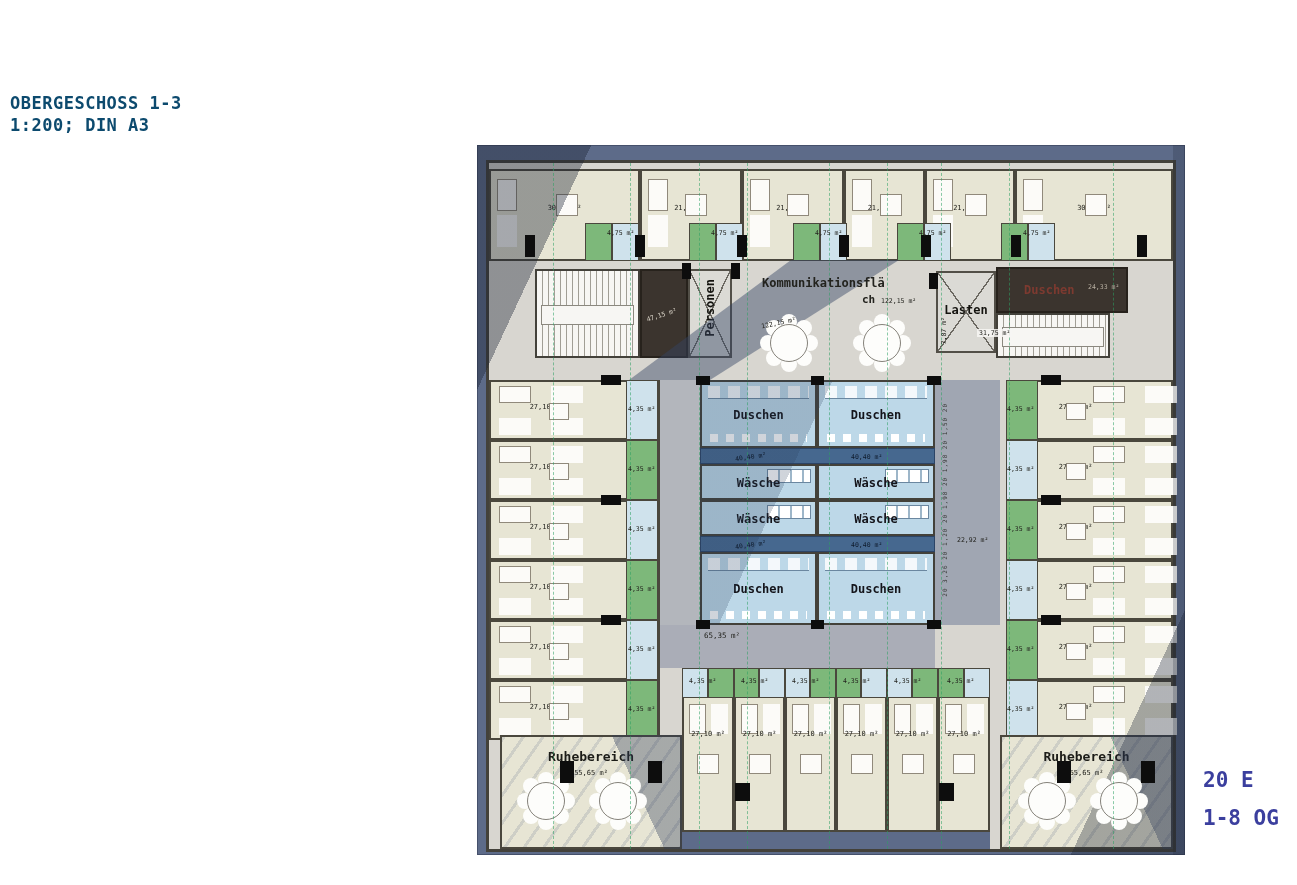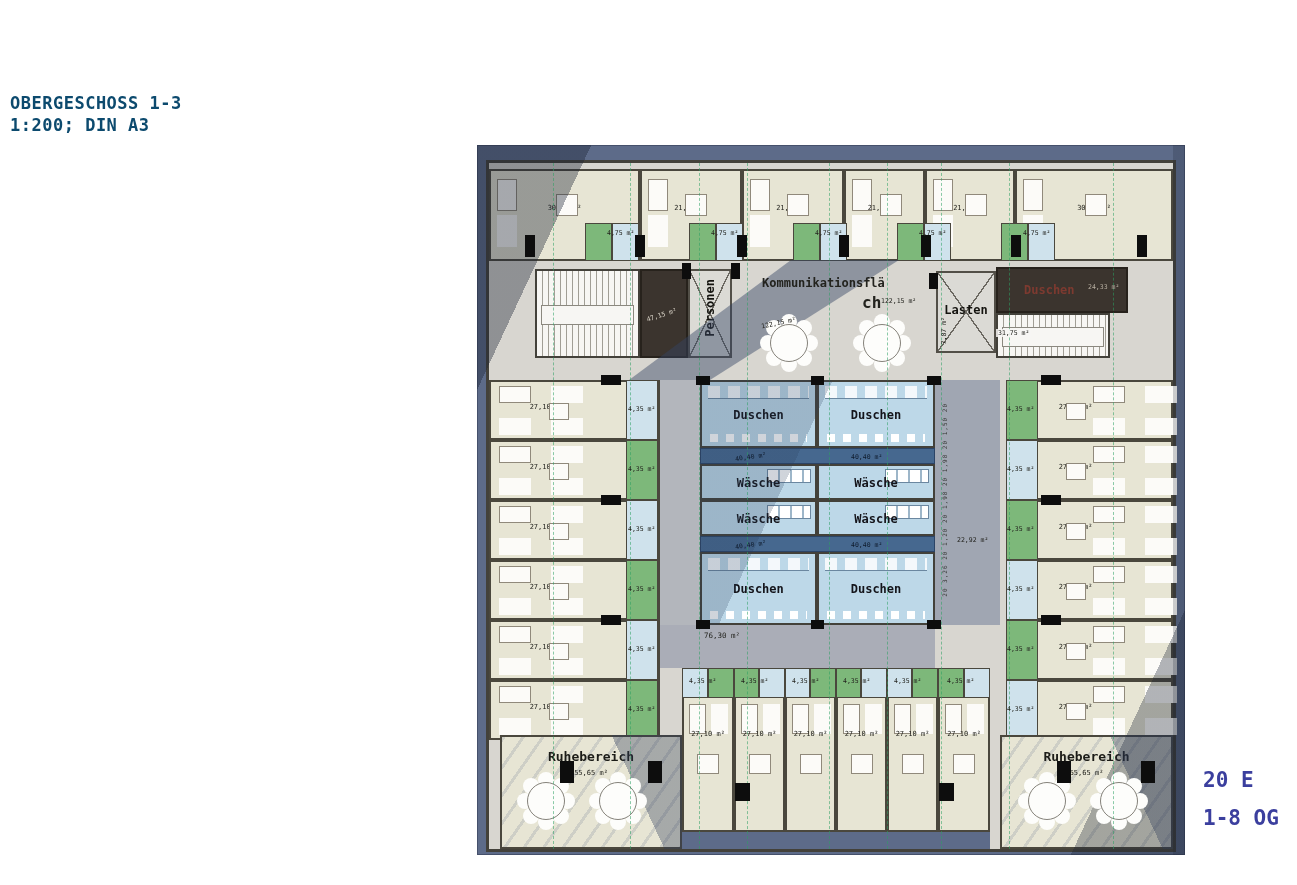--- a/index.html
+++ b/index.html
@@ -155,36 +155,36 @@
 
     <div class="stair" style="left:46px;top:106px;width:105px;height:89px"></div>
     <div class="dk" style="left:151px;top:106px;width:48px;height:89px">
       <span class="lb" style="left:4px;top:40px;color:#d8d2c6;transform:rotate(-18deg)">47,15 m²</span>
     </div>
     <div class="lift" style="left:199px;top:106px;width:44px;height:89px">
       <span class="vtext" style="position:absolute;left:13px;top:8px;font-weight:bold;font-size:12px;color:#14130f">Personen</span>
     </div>
 
     <span class="lb2" style="left:273px;top:113px;font-size:12px;font-weight:bold">Kommunikationsflä</span>
-    <span class="lb2" style="left:373px;top:130px;font-size:16px;font-weight:bold">ch</span>
+    <span class="lb2" style="left:373px;top:130px;font-size:11px;font-weight:bold">ch</span>
     <span class="lb" style="left:392px;top:134px">122,15 m²</span>
     <span class="lb" style="left:272px;top:156px;transform:rotate(-12deg)">122,15 m²</span>
     <div class="rtb" style="left:281px;top:161px"></div>
     <div class="rtb" style="left:374px;top:161px"></div>
 
     <div class="lift" style="left:447px;top:108px;width:60px;height:82px">
       <span style="position:absolute;left:0;right:0;top:30px;text-align:center;font-weight:bold;font-size:12px;color:#14130f">Lasten</span>
       <span class="lb vtext" style="left:2px;top:44px">7,87 m²</span>
     </div>
     <div class="dk" style="left:507px;top:104px;width:132px;height:46px">
       <span class="lb2" style="left:26px;top:14px;font-size:12px;font-weight:bold;color:#7d3a30">Duschen</span>
       <span class="lb" style="left:90px;top:14px;color:#b8afa2">24,33 m²</span>
     </div>
     <div class="stair" style="left:507px;top:150px;width:114px;height:45px"></div>
-    <span class="lb" style="left:507px;top:166px;background:rgba(247,246,243,.85);padding:0 2px">31,75 m²</span>
+    <span class="lb" style="left:488px;top:166px;background:rgba(247,246,243,.85);padding:0 2px">31,75 m²</span>
 
     <div class="mk" style="left:193px;top:100px;width:9px;height:16px"></div>
     <div class="mk" style="left:242px;top:100px;width:9px;height:16px"></div>
     <div class="mk" style="left:440px;top:110px;width:9px;height:16px"></div>
 
     <div class="rm fl" style="left:0;top:217px;width:171px;height:60px">
         <span class="rlbl" style="left:-56px">27,10 m²</span>
       </div>
     <div class="rm fl" style="left:0;top:277px;width:171px;height:60px">
         <span class="rlbl" style="left:-56px">27,10 m²</span>
@@ -283,21 +283,21 @@
     <div class="sa du" style="left:328px;top:389px;width:118px;height:73px">
         <span class="slbl">Duschen</span>
       </div>
     <div class="mk" style="left:207px;top:213px;width:14px;height:9px"></div>
     <div class="mk" style="left:322px;top:213px;width:13px;height:9px"></div>
     <div class="mk" style="left:438px;top:213px;width:14px;height:9px"></div>
     <div class="mk" style="left:207px;top:457px;width:14px;height:9px"></div>
     <div class="mk" style="left:322px;top:457px;width:13px;height:9px"></div>
     <div class="mk" style="left:438px;top:457px;width:14px;height:9px"></div>
 
-    <span class="lb2" style="left:215px;top:468px">76,30 m²</span>
+    <span class="lb2" style="left:215px;top:468px">65,35 m²</span>
     <span class="lb" style="left:468px;top:373px">22,92 m²</span>
     <span class="lb vtext" style="position:absolute;left:452px;top:240px;font-size:6px;letter-spacing:1px;opacity:.85">20 3,26 20 1,20 20 1,98 20 1,98 20 1,50 20</span>
 
     <div class="rm fb" style="left:193px;top:505px;width:52px;height:164px">
         <span class="rlbl" style="top:60px">27,10 m²</span>
       </div>
     <div class="rm fb" style="left:245px;top:505px;width:51px;height:164px">
         <span class="rlbl" style="top:60px">27,10 m²</span>
       </div>
     <div class="rm fb" style="left:296px;top:505px;width:51px;height:164px">

